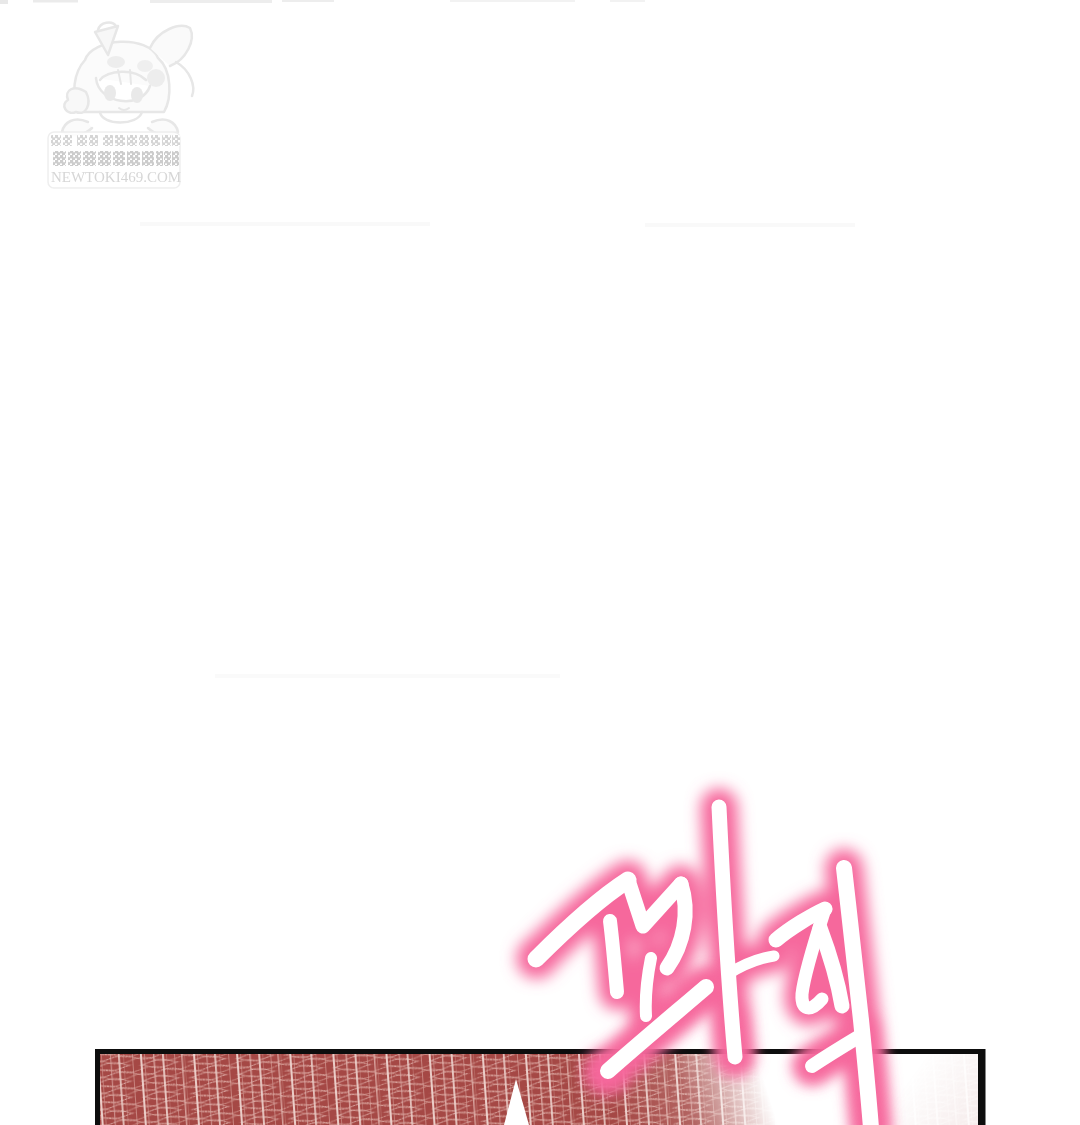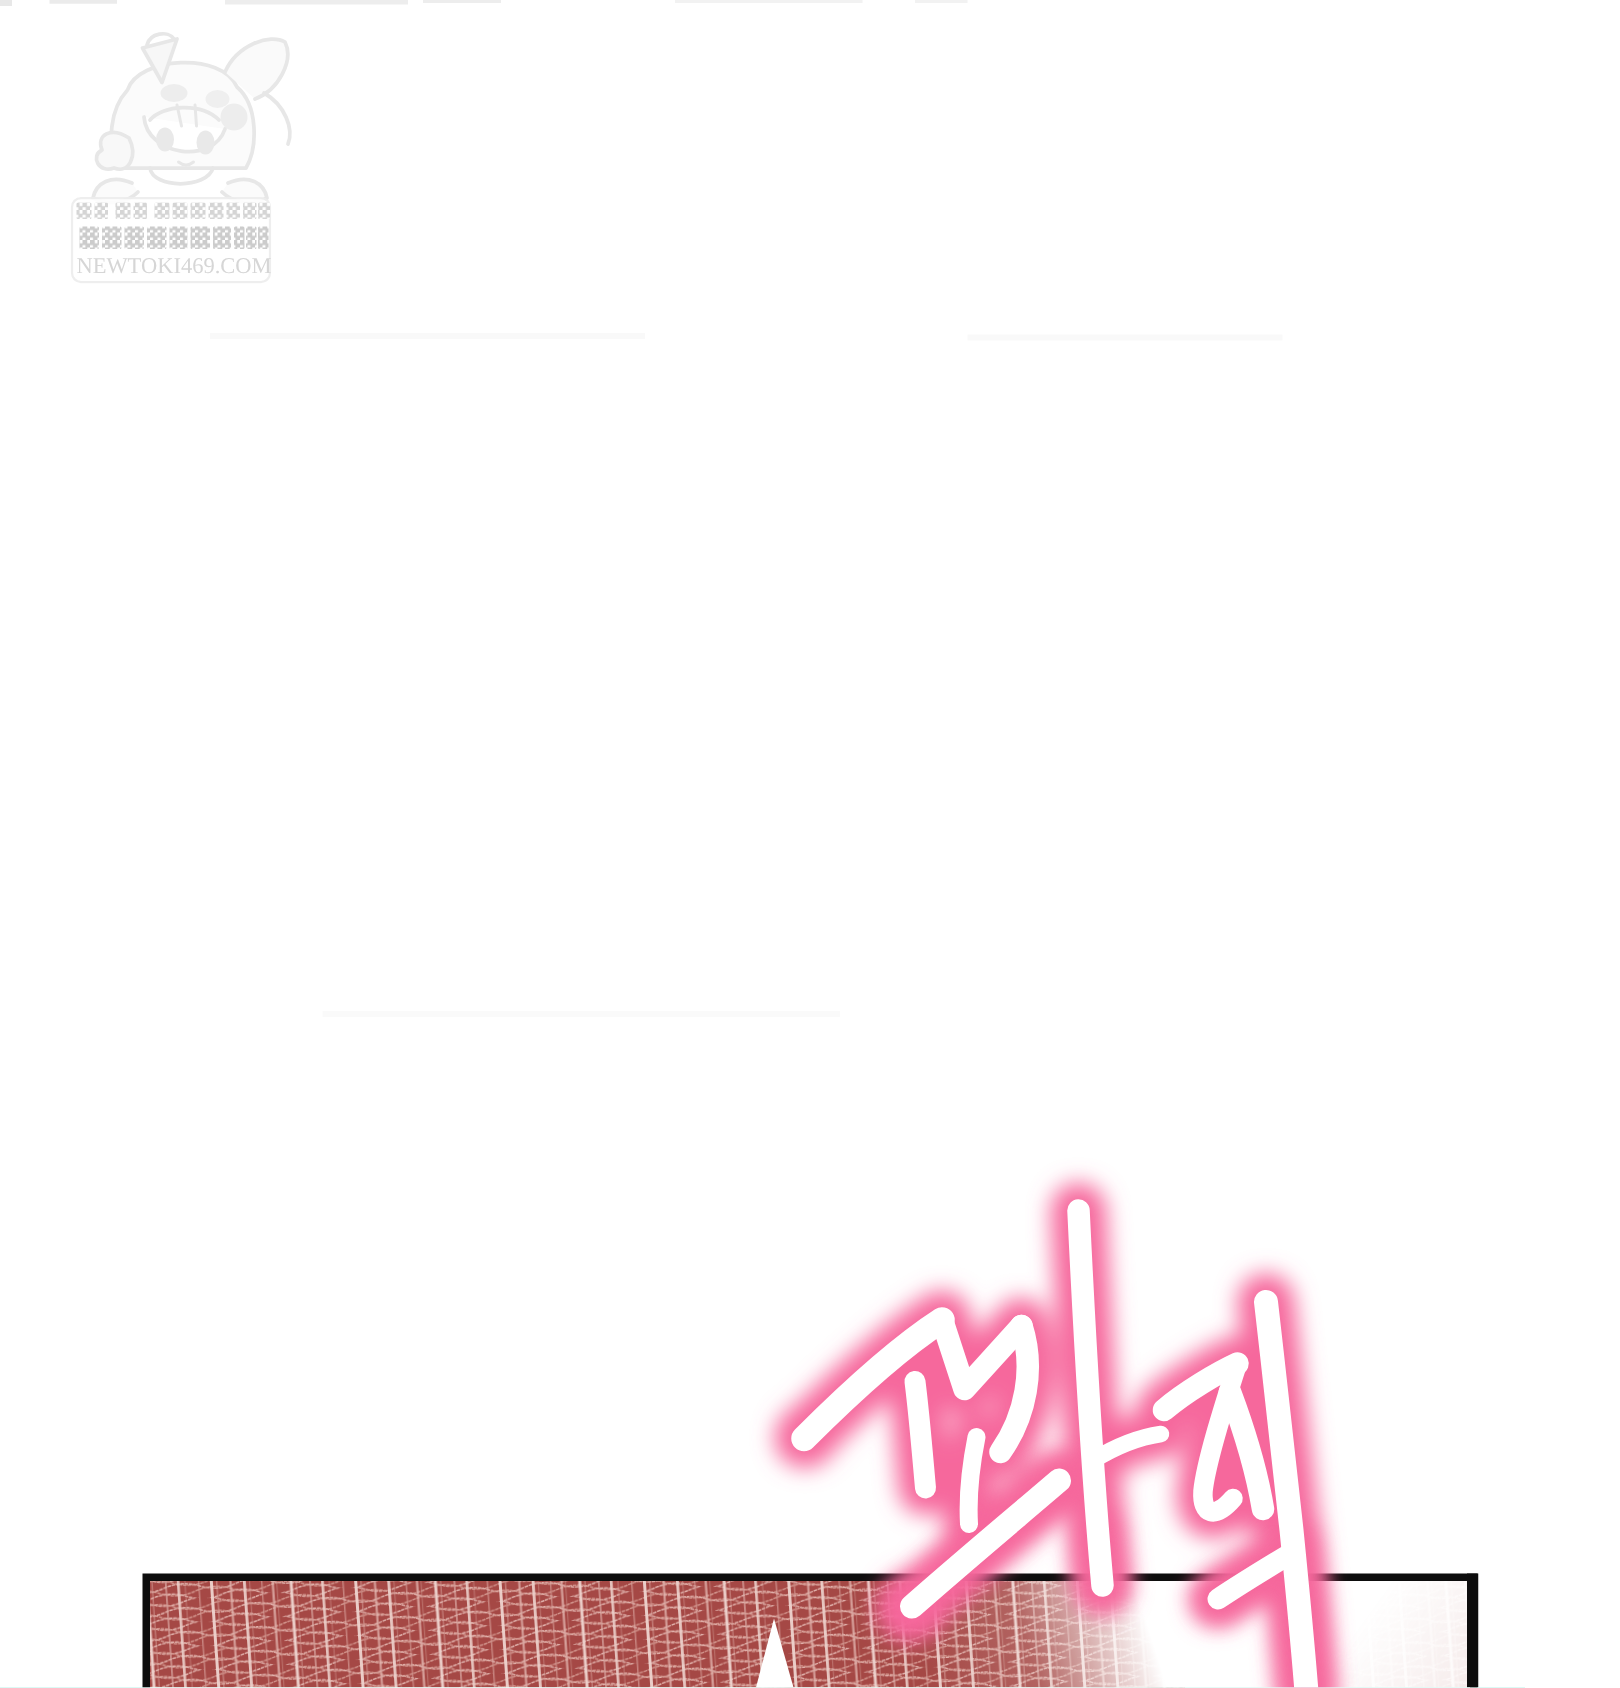--- a/index.html
+++ b/index.html
@@ -1,16 +1,16 @@
 <!DOCTYPE html>
 <html><head>
 <meta charset="utf-8">
 <style>
   html,body{margin:0;padding:0;background:#ffffff;}
-  #page{position:relative;width:1080px;height:1125px;overflow:hidden;background:#5eead4;
+  #page{position:relative;width:1080px;height:1125px;overflow:hidden;background:#ec4899;
         font-family:"Liberation Sans",sans-serif;}
   svg{display:block;}
 </style>
 </head>
 <body>
 
 <div id="page">
 <svg width="1080" height="1125" viewBox="0 0 1080 1125">
   <defs>
 

